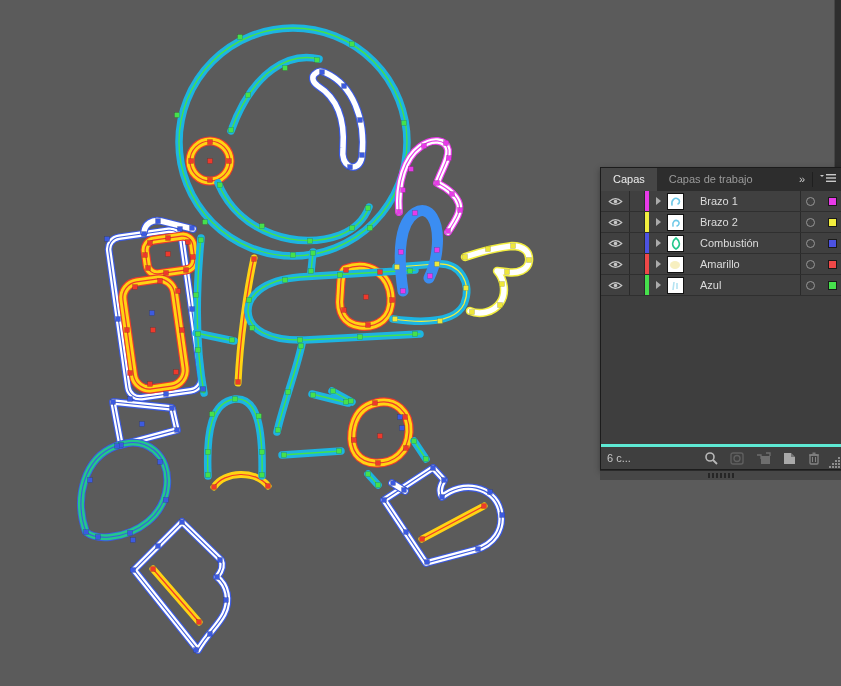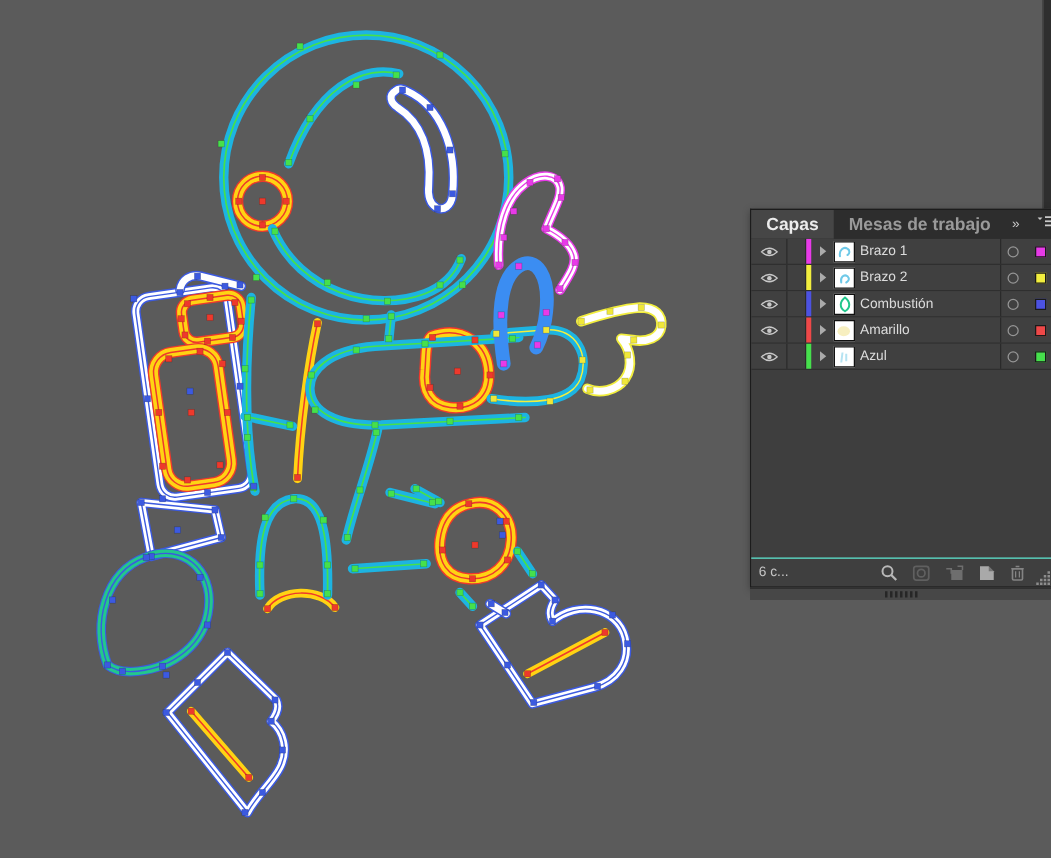--- a/index.html
+++ b/index.html
@@ -23,39 +23,39 @@
   .uM{stroke:#e83ae8;stroke-width:7.8;fill:none;stroke-linecap:round;stroke-linejoin:round}
   .sMl{stroke:#e83ae8;stroke-width:1.1;fill:none;stroke-linecap:round}
   .uYe{stroke:#f2ee3e;stroke-width:8.4;fill:none;stroke-linecap:round;stroke-linejoin:round}
   .sYel{stroke:#f2ee3e;stroke-width:1.2;fill:none;stroke-linecap:round}
   .sG{stroke:#23c78c;stroke-width:6;fill:none;stroke-linecap:round;stroke-linejoin:round}
   
   #dockstrip{position:absolute;top:0;height:167px;left:834px;width:7px;background:#2e2e2e;border-left:1px solid #474747;}
   
   #panel{position:absolute;left:600px;top:167px;width:241px;height:303px;background:#3f3f3f;border:1px solid #1c1c1c;border-right:none;box-sizing:border-box;box-shadow:0 2px 6px rgba(0,0,0,.35);}
   #titlebar{height:23px;background:#2d2d2d;display:flex;align-items:stretch;border-bottom:1px solid #222;}
-  .tab{padding:0 12px;font-size:14px;line-height:23px;color:#9a9a9a;white-space:nowrap;font-weight:bold;}
+  .tab{padding:0 12px;font-size:11px;line-height:23px;color:#9a9a9a;white-space:nowrap;}
   .tab.active{background:#464646;color:#ececec;}
   #titlebar .spacer{flex:1}
   .hicon{color:#c9c9c9;font-size:11px;line-height:23px;padding:0 5px;}
   .hsep{width:1px;background:#1f1f1f;margin:4px 2px;}
   #rows{position:absolute;top:23px;left:0;right:0;bottom:22px;background:#3e3e3e;overflow:hidden;}
   .lrow{height:20px;display:flex;align-items:center;border-bottom:1px solid #2f2f2f;background:#404040;position:relative;}
   .cell-eye{width:29px;height:100%;display:flex;align-items:center;justify-content:center;border-right:1px solid #2a2a2a;box-sizing:border-box;}
   .cell-pad{width:15px;height:100%;border-right:1px solid #2a2a2a;box-sizing:border-box;}
   .cbar{width:4px;height:100%;}
   .tri{width:0;height:0;border-top:4px solid transparent;border-bottom:4px solid transparent;border-left:5px solid #ababab;margin:0 6px 0 7px;}
   .thumb{width:17px;height:17px;background:#fff;border:1px solid #111;box-sizing:border-box;display:flex;align-items:center;justify-content:center;}
-  .lname{font-size:11px;color:#dcdcdc;margin-left:4px;flex:1;white-space:nowrap;overflow:hidden;}
+  .lname{font-size:11px;color:#dcdcdc;margin-left:16px;flex:1;white-space:nowrap;overflow:hidden;}
   .rcol{width:41px;height:100%;display:flex;align-items:center;border-left:1px solid #2a2a2a;box-sizing:border-box;justify-content:space-between;padding:0 4px 0 5px;}
   .target{width:9px;height:9px;border-radius:50%;border:1.5px solid #969696;box-sizing:border-box;}
   .swatch{width:9px;height:9px;border:1px solid #1a1a1a;box-sizing:border-box;}
   .swatch.small{width:6px;height:6px;}
   #corner-fold{position:absolute;top:1px;right:1px;width:0;height:0;border-top:8px solid #e4e4e4;border-left:8px solid transparent;}
-  #statusbar{position:absolute;left:0;right:0;bottom:0;height:22px;background:#3f3f3f;border-top:1px solid #5eead4;display:flex;align-items:center;}
+  #statusbar{position:absolute;left:0;right:0;bottom:0;height:22px;background:#3f3f3f;border-top:3px solid #5eead4;display:flex;align-items:center;}
   #statusbar .count{font-size:11px;color:#c6c6c6;margin-left:6px;flex:1;}
   .ficon{margin:0 6px;display:flex;align-items:center;}
   #grip{margin:0 0 0 2px;align-self:flex-end;}
   #dragstrip{position:absolute;left:600px;top:470px;width:241px;height:9px;background:#474747;border-top:1px solid #2a2a2a;display:flex;align-items:center;justify-content:center;}
   #dragstrip .dots{display:flex;gap:2px;}
   #dragstrip .dots i{display:block;width:2px;height:5px;background:#262626;}
 </style>
 </head>
 <body>
 
@@ -334,21 +334,21 @@
       <rect x="127.5" y="530.5" width="5" height="5" fill="#3c5ae0" stroke="rgba(0,0,0,0.25)" stroke-width="0.5"></rect>
       <rect x="95.5" y="534.5" width="5" height="5" fill="#3c5ae0" stroke="rgba(0,0,0,0.25)" stroke-width="0.5"></rect>
     </g>
 </svg>
 
 <div id="dockstrip"></div>
 
 <div id="panel">
   <div id="titlebar">
     <div class="tab active">Capas</div>
-    <div class="tab">Mesas de trabajo</div>
+    <div class="tab">Capas de trabajo</div>
     <div class="spacer"></div>
     <div class="hicon">»</div>
     <div class="hsep"></div>
     <div class="hicon">
       <svg width="16" height="10" viewBox="0 0 16 10">
           <path d="M0,2 L4,2 L2,4 Z" fill="#c9c9c9"></path>
           <rect x="6" y="1" width="10" height="1.4" fill="#c9c9c9"></rect>
           <rect x="6" y="4.3" width="10" height="1.4" fill="#c9c9c9"></rect>
           <rect x="6" y="7.6" width="10" height="1.4" fill="#c9c9c9"></rect>
         </svg>

